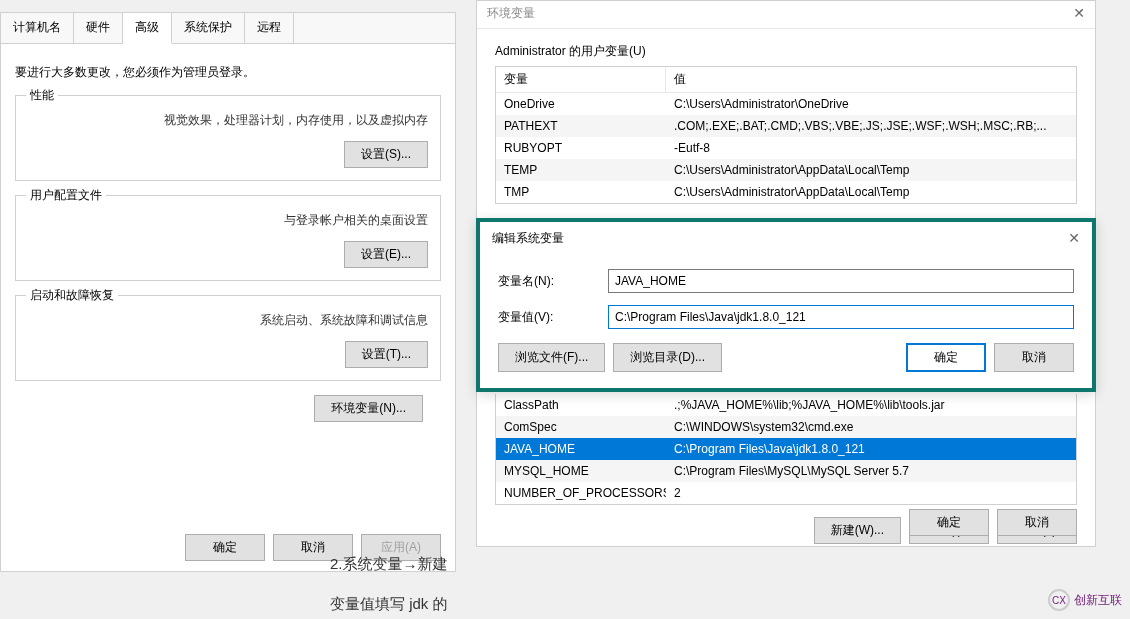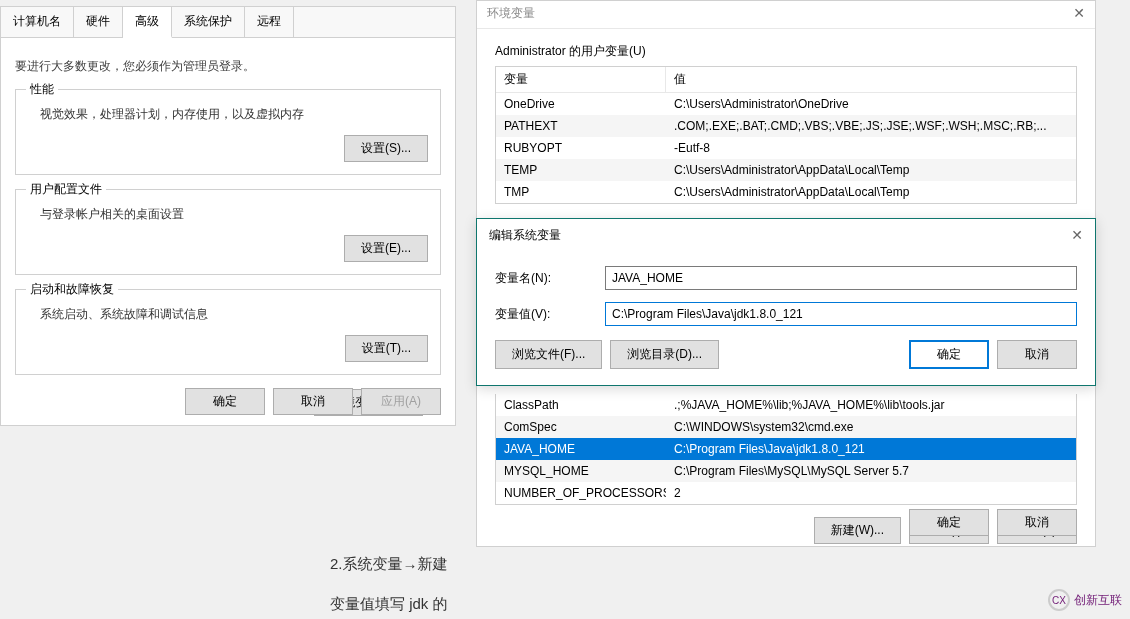--- a/index.html
+++ b/index.html
@@ -1,27 +1,27 @@
 <!DOCTYPE html>
 <html><head>
   <meta charset="utf-8">
   <style>
     * { box-sizing: border-box; margin: 0; padding: 0; font-family: "Microsoft YaHei", "Segoe UI", sans-serif; font-size: 12px; }
     body { background: #f0f0f0; width: 1130px; height: 619px; overflow: hidden; position: relative; }
     
     
-    .sys-props { position: absolute; left: 0; top: 6px; width: 456px; height: 420px; background: #fff; border: 1px solid #d0d0d0; }
+    .sys-props { position: absolute; left: 0; top: 12px; width: 456px; height: 560px; background: #fff; border: 1px solid #d0d0d0; }
     .tabs { display: flex; background: #f8f8f8; border-bottom: 1px solid #d0d0d0; }
     .tab { padding: 6px 12px; background: #f8f8f8; border-right: 1px solid #d0d0d0; cursor: default; }
     .tab.active { background: #fff; border-bottom: 2px solid #fff; margin-bottom: -1px; }
     .sys-content { padding: 12px 14px; }
-    .admin-note { margin: 8px 0 14px; color: #404040; }
+    .admin-note { margin: 8px 0 14px; color: #000000; }
     .fieldset { border: 1px solid #d0d0d0; padding: 10px 12px 12px; margin-bottom: 14px; position: relative; }
     .fieldset-title { position: absolute; top: -9px; left: 10px; background: #fff; padding: 0 4px; }
-    .fieldset-desc { margin: 6px 12px 12px; color: #333; }
+    .fieldset-desc { margin: 6px 0 12px; color: #333; text-align: right; }
     .btn { min-width: 80px; padding: 4px 16px; border: 1px solid #adadad; background: #e1e1e1; cursor: default; }
     .btn.primary { border: 2px solid #0078d7; background: #fff; }
     .btn-right { display: flex; justify-content: flex-end; }
     .env-btn-row { display: flex; justify-content: flex-end; padding-right: 18px; margin-top: 10px; }
     .sys-footer { position: absolute; bottom: 10px; right: 14px; display: flex; gap: 8px; }
     .btn.disabled { color: #a0a0a0; }
     
     
     .env-vars { position: absolute; left: 476px; top: 0; width: 620px; height: 547px; background: #fff; border: 1px solid #d0d0d0; }
     .env-title-row { display: flex; justify-content: space-between; padding: 4px 10px 6px; border-bottom: 1px solid #e8e8e8; color:#888;}
@@ -35,21 +35,21 @@
     .var-row { display: flex; padding: 2px 0; }
     .var-row:nth-child(even) { background: #f5f5f5; }
     .var-row:nth-child(odd) { background: #fff; }
     .var-row.selected { background: #0078d7; color: #fff; }
     .var-cell-name { width: 170px; padding: 2px 8px; overflow: hidden; white-space: nowrap; }
     .var-cell-val { flex: 1; padding: 2px 8px; overflow: hidden; white-space: nowrap; text-overflow: ellipsis; }
     .env-btns { display: flex; justify-content: flex-end; gap: 8px; margin-top: 12px; }
     .env-footer { position: absolute; bottom: 10px; right: 18px; display: flex; gap: 8px; }
     
     
-    .edit-var { position: absolute; left: 476px; top: 218px; width: 620px; background: #fff; border: 1px solid #0f766e; z-index: 10; box-shadow: 0 3px 12px rgba(0,0,0,0.15); }
+    .edit-var { position: absolute; left: 476px; top: 218px; width: 620px; background: #fff; border: 4px solid #0f766e; z-index: 10; box-shadow: 0 3px 12px rgba(0,0,0,0.15); }
     .edit-title-row { display: flex; justify-content: space-between; padding: 8px 12px; }
     .edit-content { padding: 14px 18px 16px; }
     .form-row { display: flex; align-items: center; margin-bottom: 12px; }
     .form-label { width: 110px; }
     .form-input { flex: 1; padding: 4px 6px; border: 1px solid #7a7a7a; }
     .form-input.focused { border: 1px solid #0078d7; }
     .edit-btns { display: flex; justify-content: space-between; margin-top: 14px; }
     .edit-btns-left { display: flex; gap: 8px; }
     .edit-btns-right { display: flex; gap: 8px; }
     

